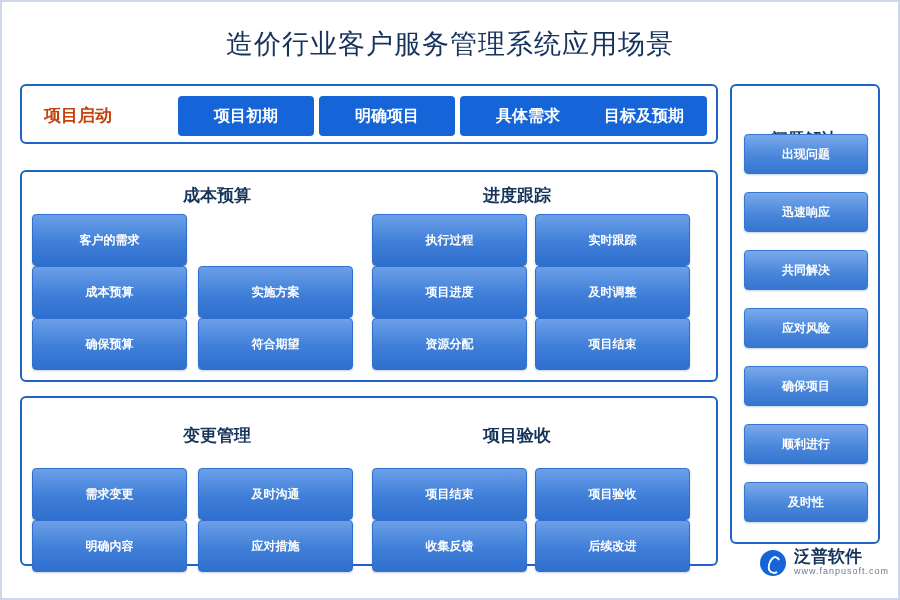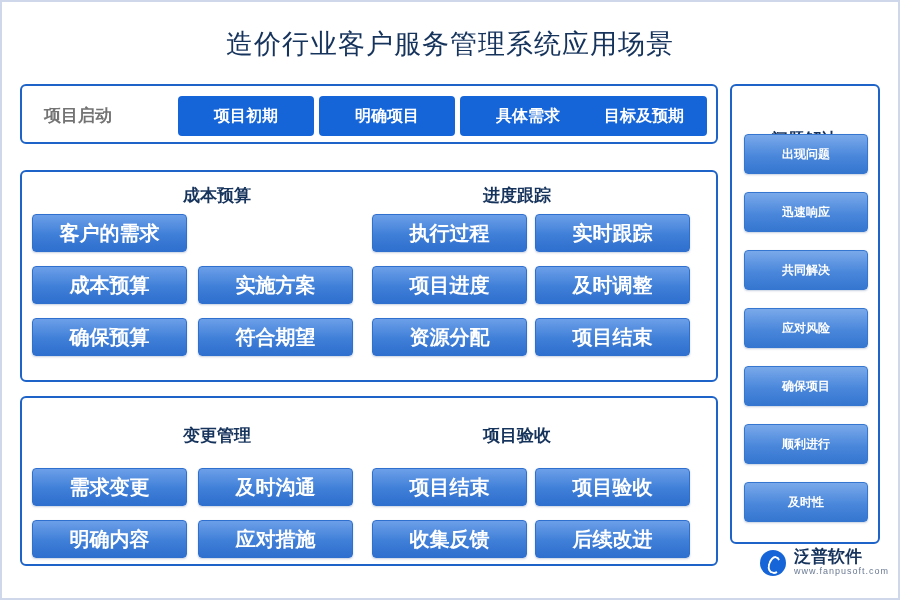--- a/index.html
+++ b/index.html
@@ -28,21 +28,21 @@
     border:2px solid #1e63c8;
     border-radius:6px;
     background:#ffffff;
     box-sizing:border-box;
   }
 
   
   #panel-start{left:20px;top:84px;width:698px;height:60px;}
   #panel-start .lead{
     position:absolute;left:22px;top:18px;
-    font-size:17px;font-weight:bold;color:#737373;
+    font-size:17px;font-weight:bold;color:#c2410c;
   }
   .topbtn{
     position:absolute;top:10px;height:40px;width:136px;
     background:#1565d8;
     border-radius:4px;
     color:#ffffff;font-size:16px;font-weight:bold;
     display:flex;align-items:center;justify-content:center;
   }
 
   
@@ -50,25 +50,25 @@
   #panel-bottom{left:20px;top:396px;width:698px;height:170px;}
 
   .grp-head{
     position:absolute;
     font-size:17px;font-weight:bold;color:#16335c;
     text-align:center;
   }
 
   .cell{
     position:absolute;
-    width:155px;height:38px;
+    width:155px;height:52px;
     border-radius:4px;
     background:linear-gradient(180deg,#6c9fe8 0%,#3f7fd8 55%,#2f6fce 100%);
     border:1px solid #2f6fce;
-    color:#ffffff;font-size:20px;font-weight:bold;
+    color:#ffffff;font-size:12px;font-weight:bold;
     display:flex;align-items:center;justify-content:center;
     box-shadow:0 1px 2px rgba(30,70,140,.25);
     box-sizing:border-box;
   }
 
   
   #panel-right{left:730px;top:84px;width:150px;height:460px;}
   #panel-right .rhead{
     position:absolute;left:0;top:14px;width:100%;
     text-align:center;font-size:17px;font-weight:bold;color:#16335c;margin-top:28px;

